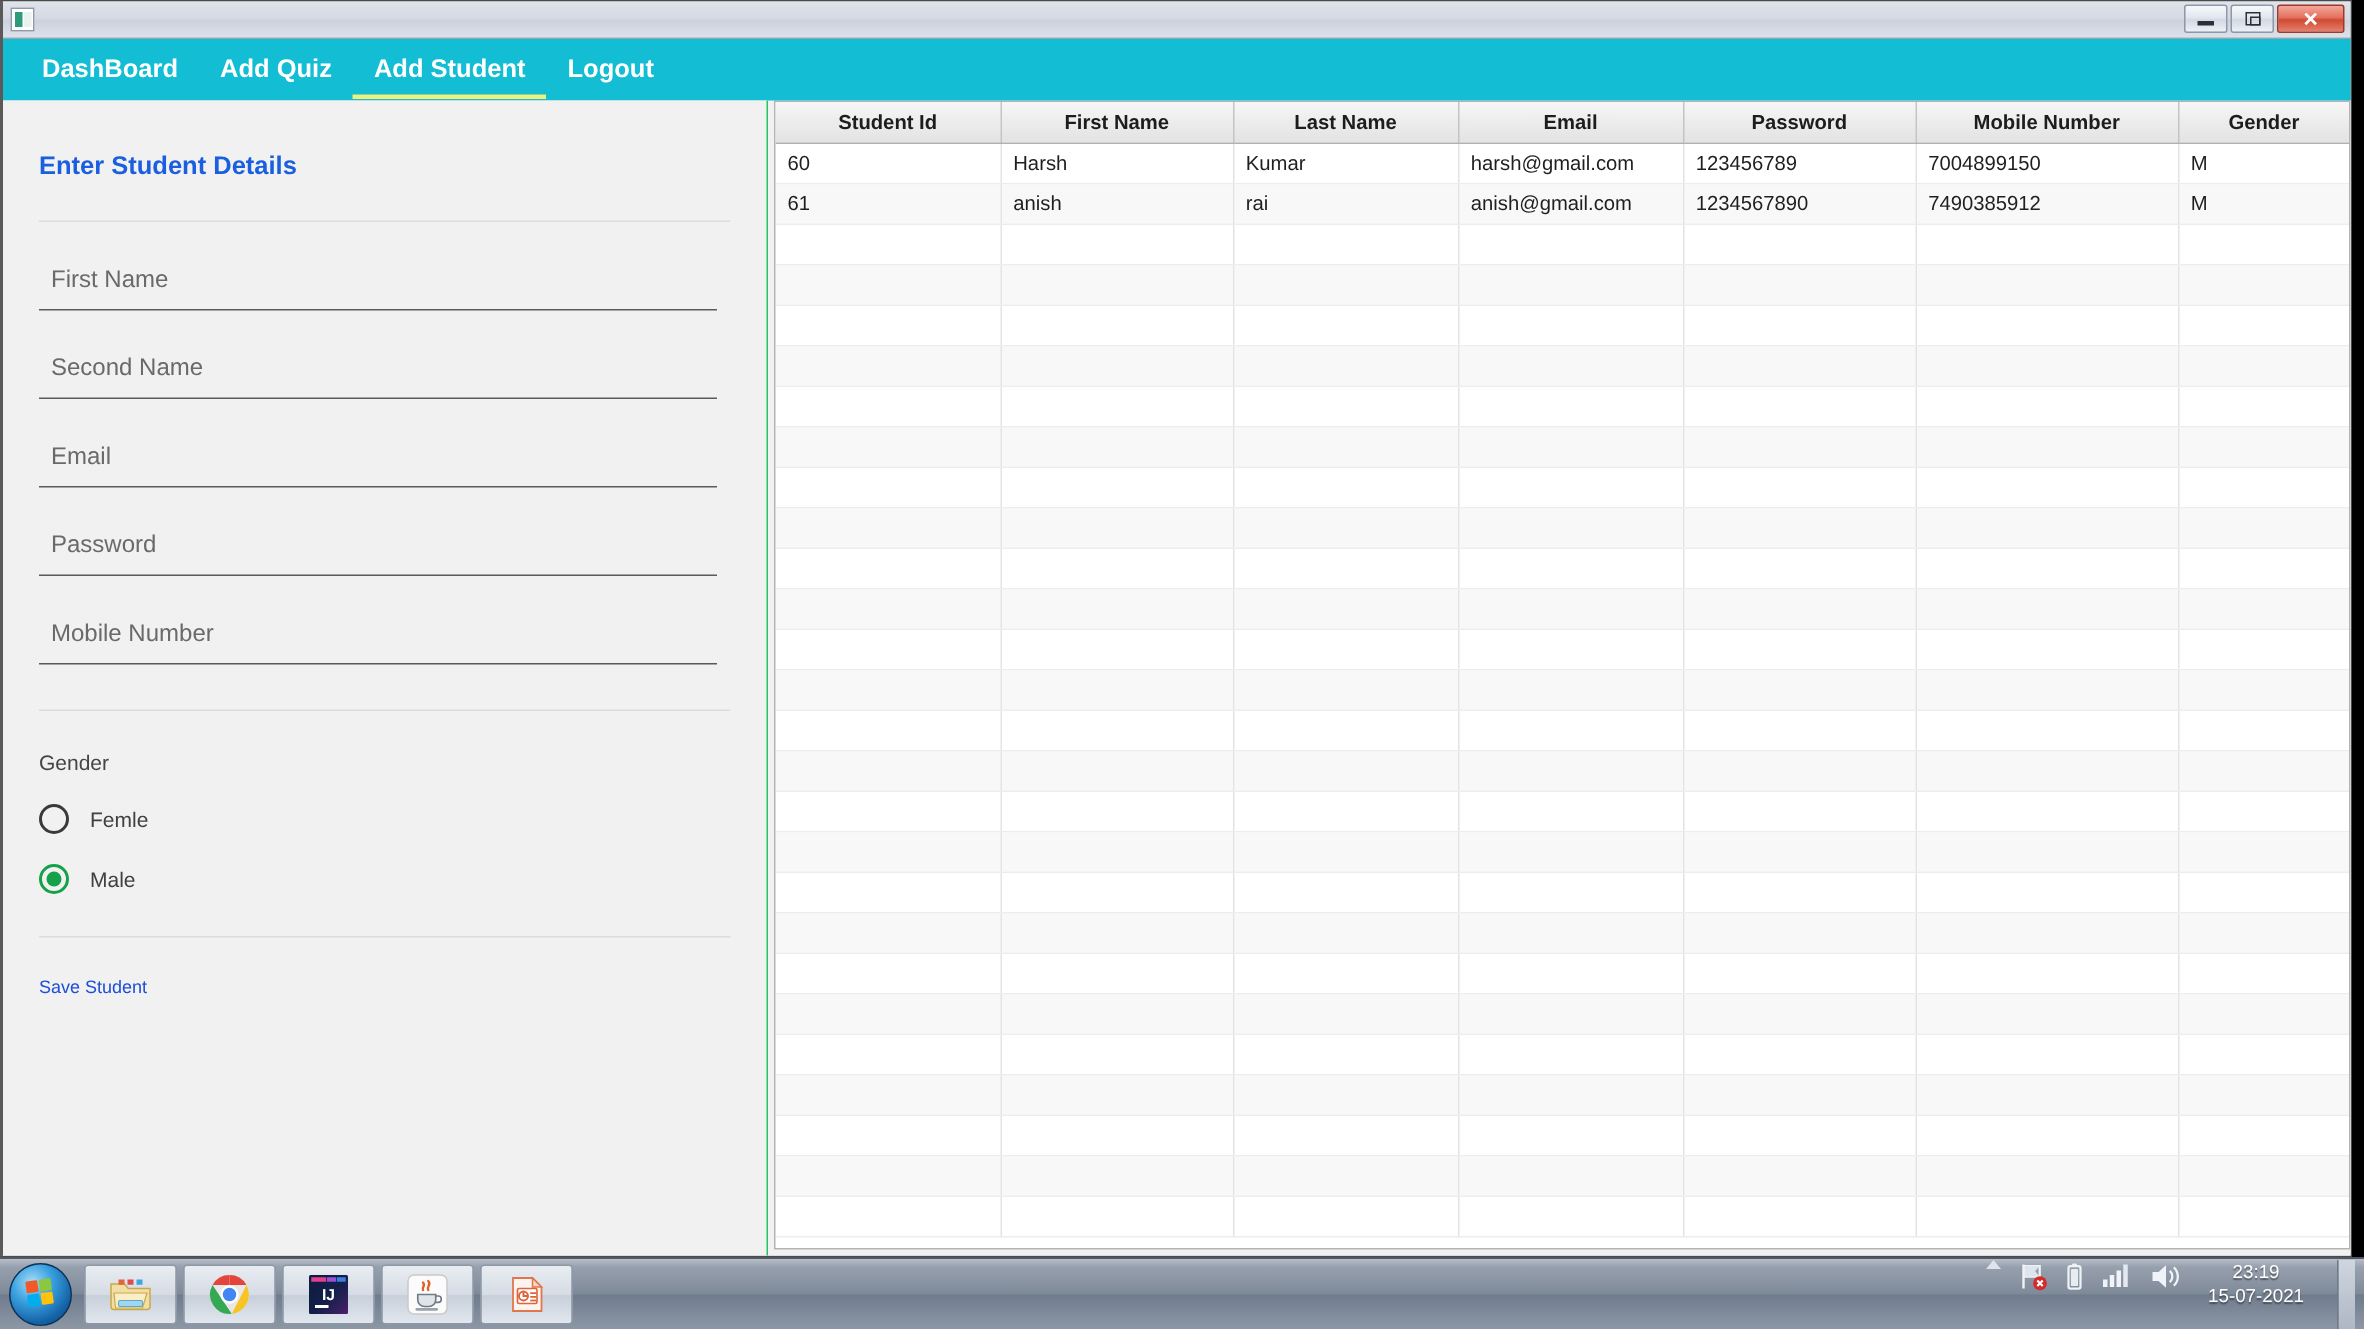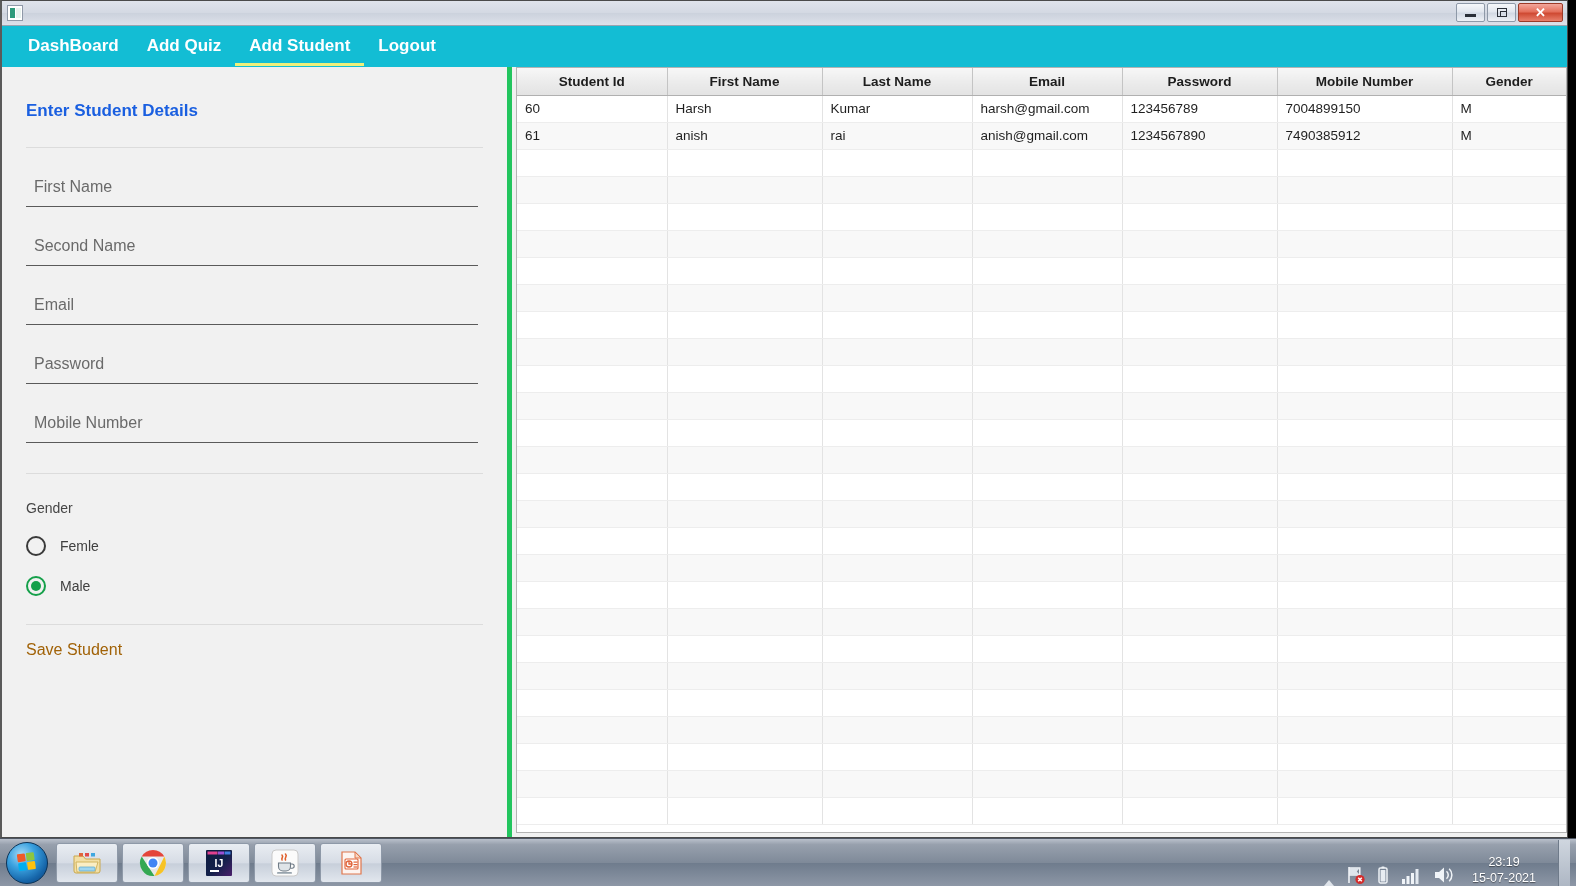--- a/index.html
+++ b/index.html
@@ -79,21 +79,21 @@
     content:""; position:absolute; left:0; right:0; bottom:0; height:3px; background:#f0f07a;
   }
 
   
   .content { flex: 1 1 auto; display: flex; background: #f1f1f1; min-height:0; }
 
   
   .form-panel {
     width: 510px; flex: 0 0 510px;
     background: #f1f1f1;
-    border-right: 5px solid #22c55e;
+    border-right: 1px solid #22c55e;
     padding: 0 24px;
     position: relative;
   }
   .form-title {
     color:#1a5fe0; font-weight:bold; font-size:17px;
     margin-top: 34px; margin-bottom: 0;
   }
   .sep { height:1px; background:#dcdcdc; margin-top: 26px; }
   .field { margin-top: 30px; }
   .field-input {
@@ -113,21 +113,21 @@
     border: 2.4px solid #3a3a3a; background:#f1f1f1;
     display:flex; align-items:center; justify-content:center;
     flex: 0 0 20px;
   }
   .radio.on { border-color:#15a04a; }
   .radio.on::after { content:""; width:10px; height:10px; border-radius:50%; background:#15a04a; }
   .radio-label { font-size:14px; color:#404040; margin-left: 14px; }
   .sep3 { height:1px; background:#dcdcdc; margin-top: 28px; }
   .save-btn {
     background:transparent; border:none; font-family:"Liberation Sans", sans-serif;
-    font-size:16px; color:#a16207; padding: 0; margin-top: 16px; cursor:pointer;
+    font-size:12px; color:#1d4ed8; padding: 0; margin-top: 26px; cursor:pointer;
     display:block; text-align:left;
   }
 
   
   .table-panel {
     flex: 1 1 auto; background:#f1f1f1; padding: 0 0 4px 0;
     display:flex; min-width:0;
   }
   .table-outer {
     margin: 0 0 0 4px;
@@ -181,21 +181,21 @@
   .task-btn {
     width:62px; height:40px;
     background: linear-gradient(to bottom,#e9edf2 0%, #d6dce5 50%, #c7cfda 52%, #e2e7ee 100%);
     border:1px solid #8e99a8; border-radius:3px;
     display:flex; align-items:center; justify-content:center;
     cursor:pointer;
   }
   .icon-svg { display:block; }
 
   .tray {
-    margin-left:auto; display:flex; align-items:flex-end; gap:10px;
+    margin-left:auto; display:flex; align-items:flex-start; gap:10px;
     padding-right: 6px; color:#fff;
   }
   .tray-arrow {
     width:0; height:0; border-left:5px solid transparent; border-right:5px solid transparent;
     border-bottom:6px solid #dfe4ea;
   }
   .clock {
     text-align:center; color:#ffffff; font-size:12.5px; line-height:16px;
     padding: 0 12px 0 6px; text-shadow: 0 1px 1px rgba(0,0,0,.45);
   }

